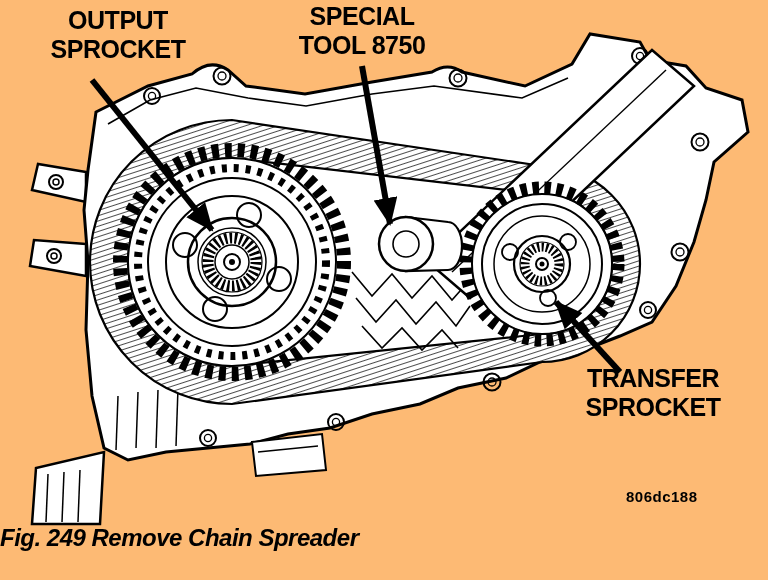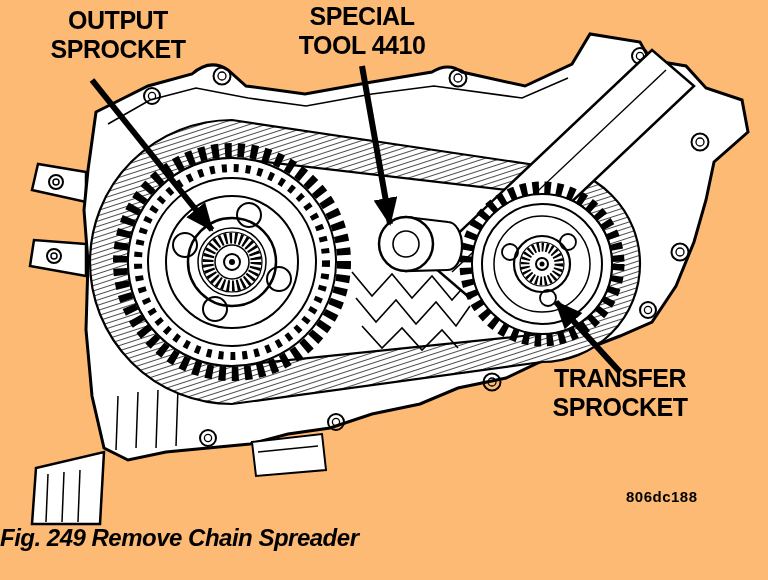--- a/index.html
+++ b/index.html
@@ -7,21 +7,21 @@
     position:relative;width:768px;height:580px;background:#fdba74;
     overflow:hidden;font-family:"Liberation Sans",sans-serif;color:#000;padding-left:16px;
   }
   .drawing{position:absolute;left:0;top:0;width:768px;height:580px;}
   .callout{
     position:absolute;font-weight:700;font-size:25px;line-height:1.14;
     text-align:center;white-space:pre-line;letter-spacing:-0.5px;
   }
   #callout-output{left:26px;top:6px;width:184px;}
   #callout-special{left:276px;top:2px;width:172px;}
-  #callout-transfer{left:528px;top:364px;width:184px;}
+  #callout-transfer{left:561px;top:364px;width:184px;}
   .drawing-code{
     position:absolute;left:626px;top:476px;font-size:15px;font-weight:700;
     letter-spacing:0.5px;
     margin-top:12px;
   }
   .caption{
     position:absolute;left:0;top:524px;width:100%;
     font-size:24px;font-weight:700;font-style:italic;letter-spacing:-0.5px;
   }
 </style>
@@ -159,21 +159,21 @@
       <line x1="92" y1="80" x2="212" y2="230" marker-end="url(#ah)"></line>
       <line x1="362" y1="66" x2="390" y2="224" marker-end="url(#ah)"></line>
       <line x1="620" y1="372" x2="556" y2="302" marker-end="url(#ah)"></line>
     </g>
   </svg>
 
   <div class="callout" id="callout-output">OUTPUT
 SPROCKET</div>
 
   <div class="callout" id="callout-special">SPECIAL
-TOOL 4410</div>
+TOOL 8750</div>
 
   <div class="callout" id="callout-transfer">TRANSFER
 SPROCKET</div>
 
   <div class="drawing-code">806dc188</div>
 
   <div class="caption">Fig. 249 Remove Chain Spreader</div>
 </div>
 
 </body></html>

